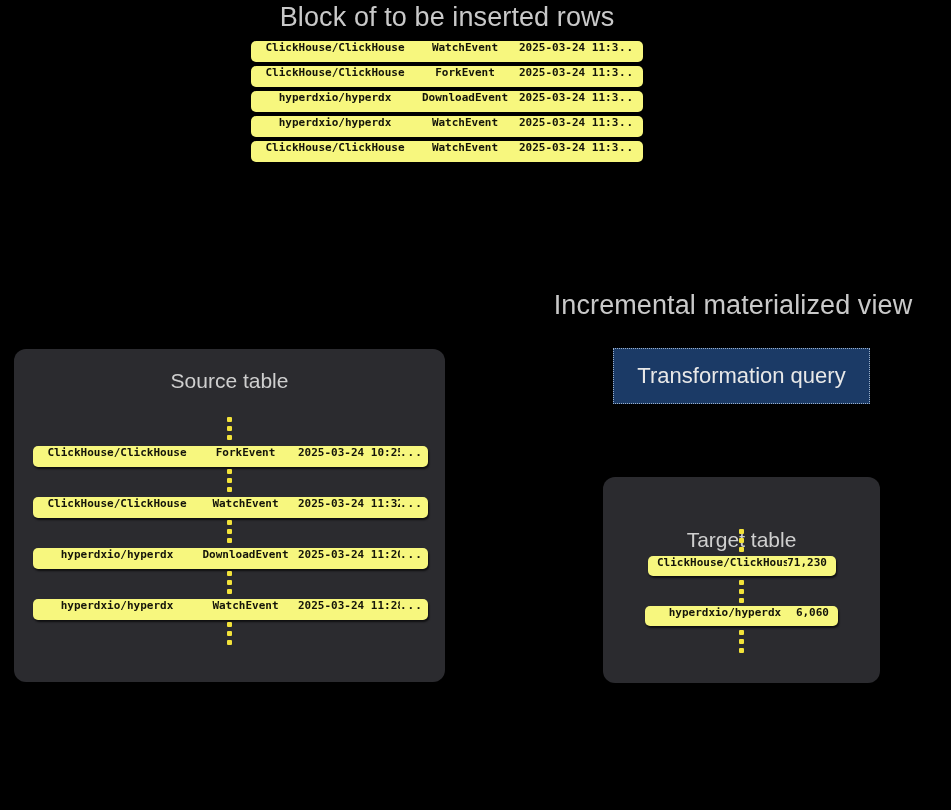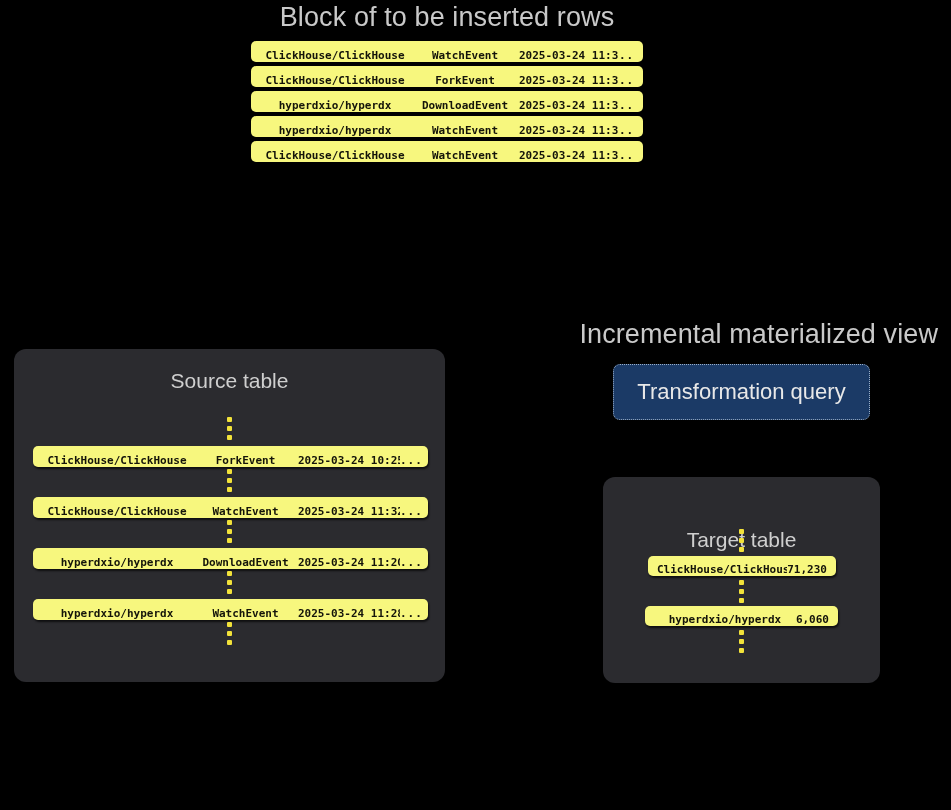--- a/index.html
+++ b/index.html
@@ -34,23 +34,23 @@
     font-family: "Liberation Sans", sans-serif;
   }
   #block-title {
     left: 251px;
     top: 2px;
     width: 392px;
     text-align: center;
   }
   #imv-title {
     left: 528px;
-    top: 319px;
+    top: 290px;
     width: 410px;
-    text-align: right;
+    text-align: center;
   }
 
   
   .card {
     position: absolute;
     background: #2b2b2f;
     border-radius: 12px;
   }
   .card-title {
     position: absolute;
@@ -81,21 +81,21 @@
   
   .row {
     position: absolute;
     background: #f7f77e;
     border-radius: 5px;
     box-shadow: 1px 2px 2px rgba(0,0,0,0.65);
     color: #14140a;
     font-family: "DejaVu Sans Mono", monospace;
     font-weight: bold;
     display: flex;
-    align-items: flex-end;
+    align-items: flex-start;
     box-sizing: border-box;
   }
   .row .cell {
     white-space: nowrap;
     overflow: hidden;
   }
 
   
   .block-row {
     left: 251px;
@@ -144,26 +144,26 @@
     width: 5px;
     height: 5px;
     background: #f2e23a;
     border-radius: 1px;
   }
 
   
   #transform-box {
     position: absolute;
     left: 613px;
-    top: 364px;
+    top: 348px;
     width: 257px;
     height: 56px;
     background: #1b3a66;
     border: 1px dotted #9bb0c9;
-    border-radius: 7px;
+    border-radius: 0;
     display: flex;
     align-items: center;
     justify-content: center;
     box-sizing: border-box;
   }
   #transform-box .label {
     color: #e8e8e8;
     font-size: 22px;
     font-weight: 400;
     white-space: nowrap;

